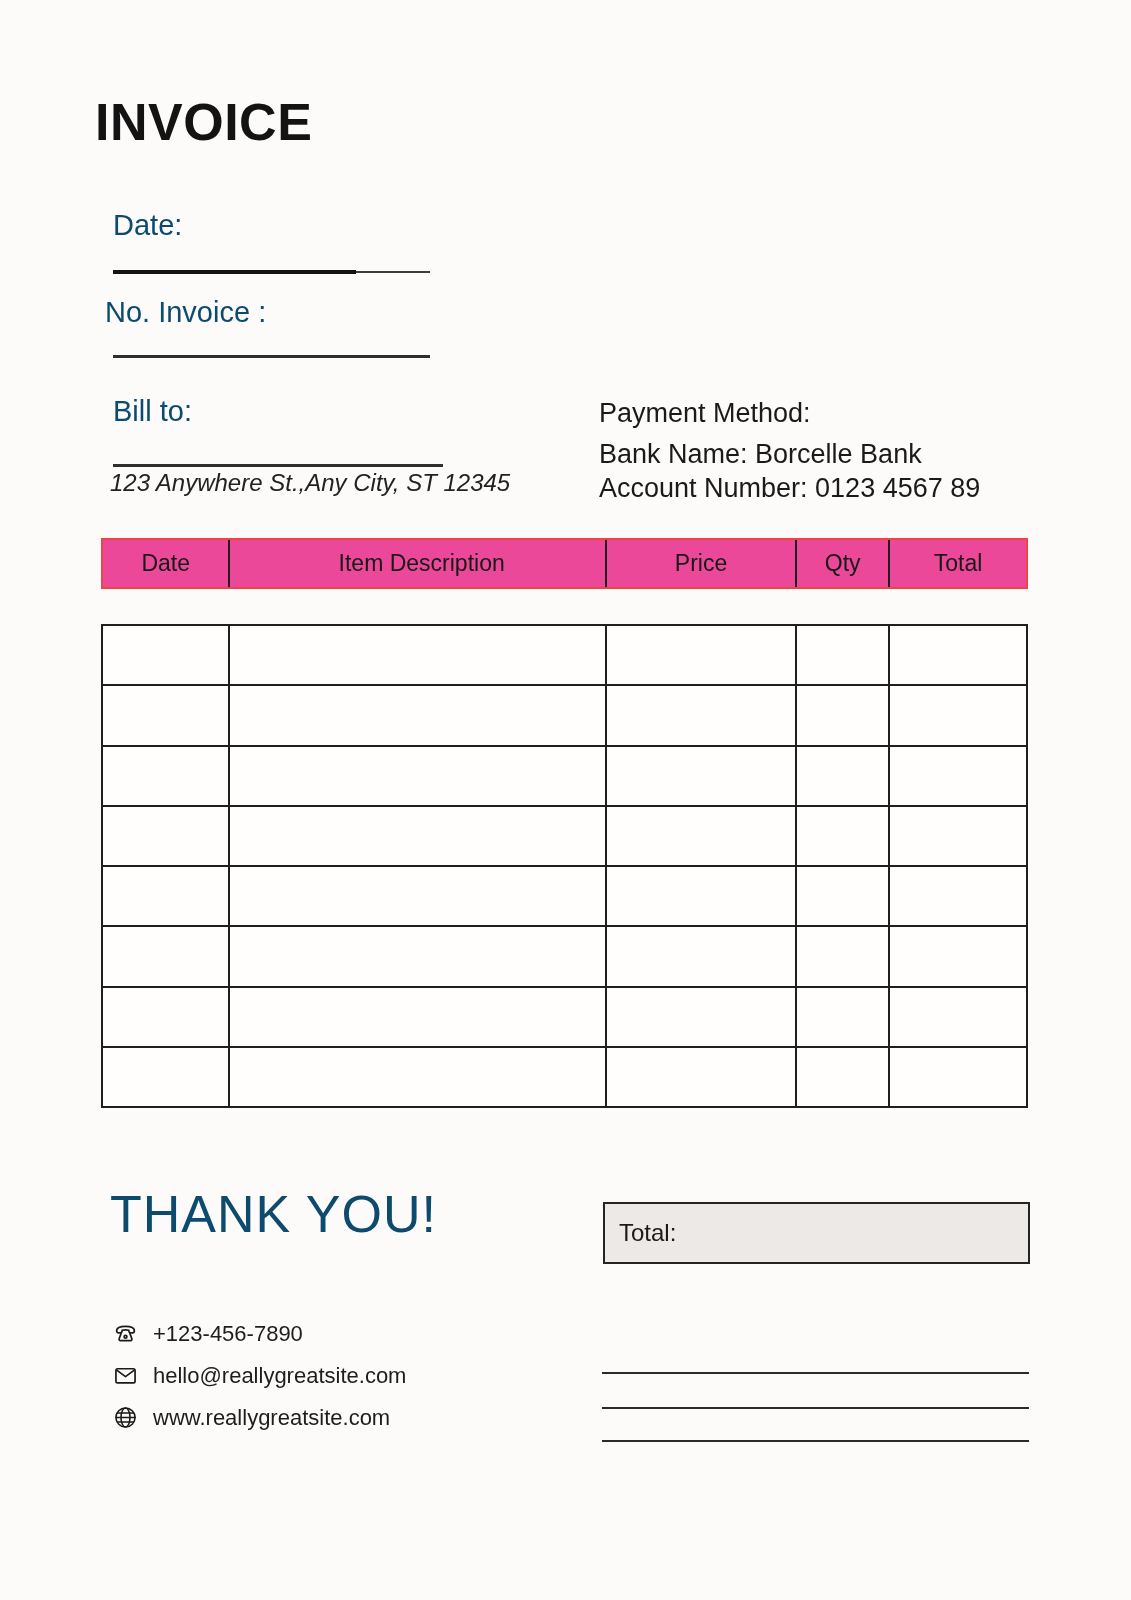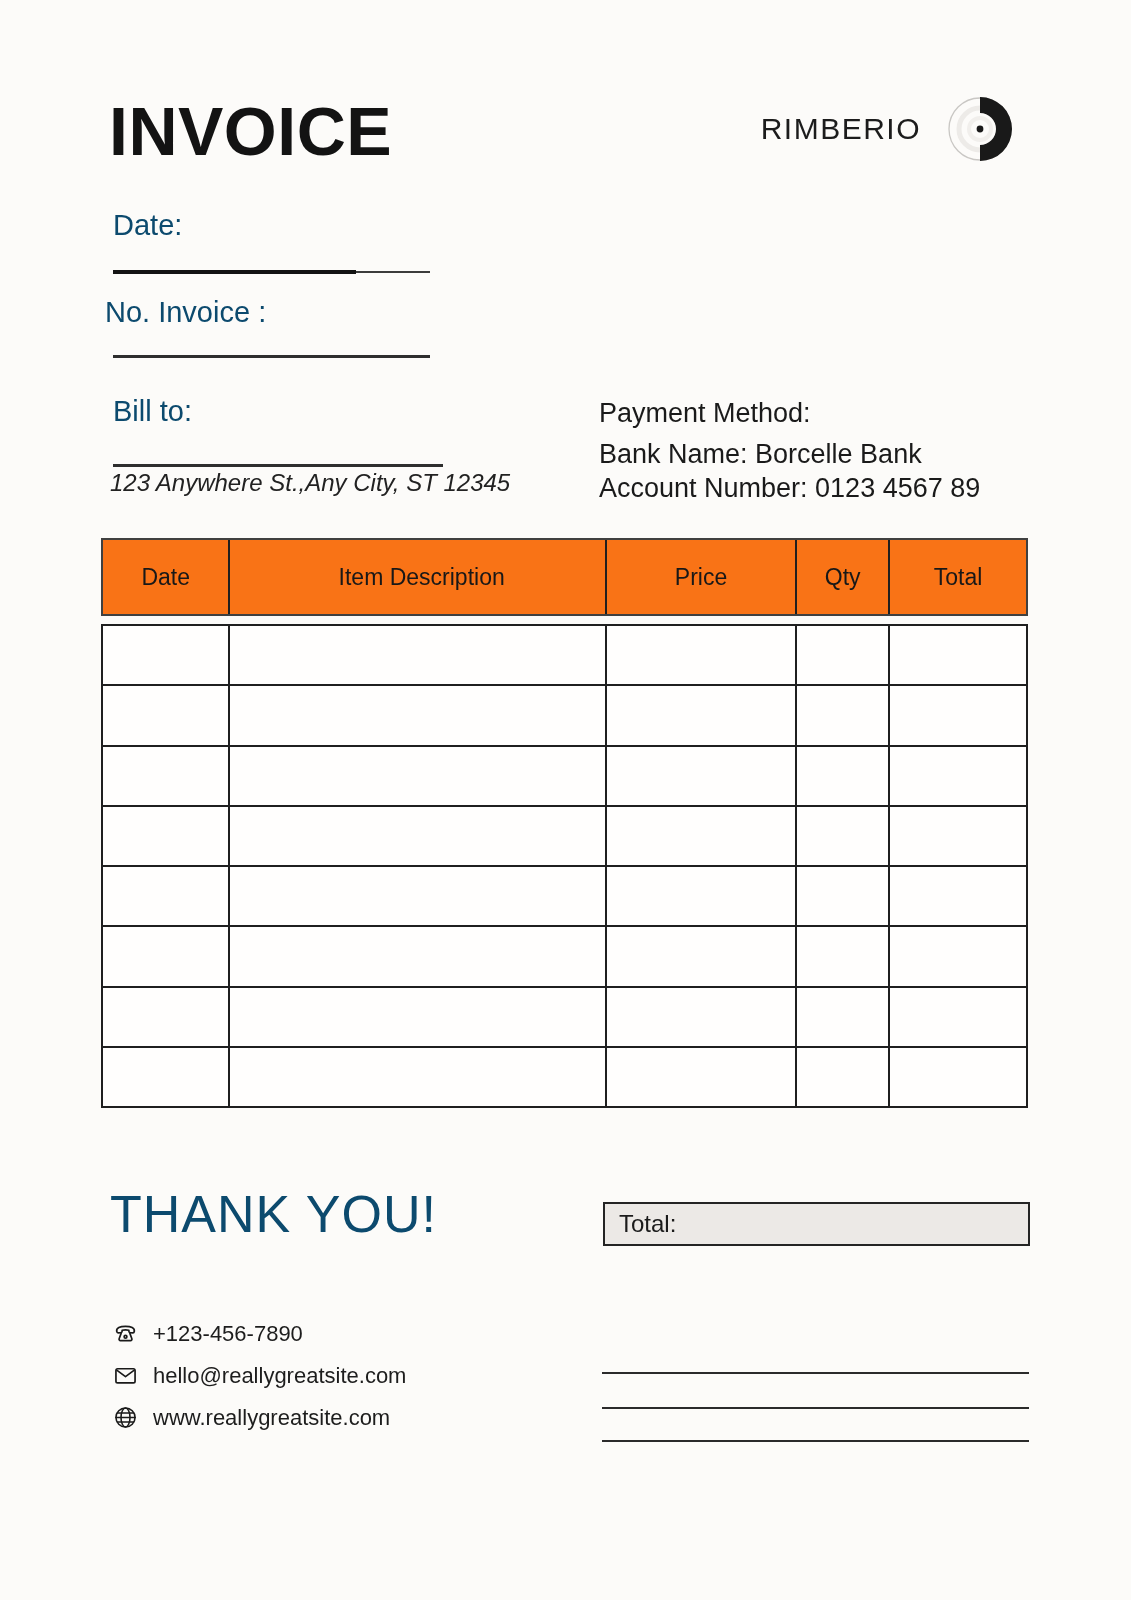--- a/index.html
+++ b/index.html
@@ -9,23 +9,23 @@
     width: 1131px;
     height: 1600px;
     margin: 0 auto;
     background: #fcfbf9;
     font-family: "Liberation Sans", sans-serif;
     color: #1a1a1a;
     overflow: hidden;
   }
   .page-title {
     position: absolute;
-    left: 109px;
+    left: 95px;
     top: 92px;
-    font-size: 68px;
+    font-size: 52px;
     font-weight: 800;
     letter-spacing: 0.5px;
     color: #131313;
   }
   .brand {
     position: absolute;
     top: 96px;
     right: 118px;
     display: flex;
     align-items: center;
@@ -64,24 +64,24 @@
     font-size: 27px;
     line-height: 34px;
   }
   .payment .pm-label { margin-bottom: 7px; }
 
   .items-header {
     position: absolute;
     left: 101px;
     top: 538px;
     width: 927px;
-    height: 78px;
-    display: flex;
-    background: #f97316;
-    border: 2px solid #404040;
+    height: 51px;
+    display: flex;
+    background: #ec4899;
+    border: 2px solid #ef4444;
   }
   .items-header .hcell {
     display: flex;
     align-items: center;
     justify-content: center;
     font-size: 23px;
     color: #181818;
     border-right: 2px solid #1f1f1f;
   }
   .items-header .hcell:last-child { border-right: none; }
@@ -118,21 +118,21 @@
     font-size: 52px;
     font-weight: 400;
     letter-spacing: 1px;
     color: #0c4a6e;
   }
   .total-box {
     position: absolute;
     left: 603px;
     top: 1202px;
     width: 427px;
-    height: 44px;
+    height: 62px;
     background: #ece9e6;
     border: 2px solid #242424;
     display: flex;
     align-items: center;
     padding-left: 14px;
     font-size: 24px;
     color: #1b1b1b;
   }
   .contact {
     position: absolute;
@@ -162,32 +162,20 @@
   .sig-2 { top: 1407px; }
   .sig-3 { top: 1440px; }
 </style>
 </head>
 <body>
 
 <div class="page">
 
   <div class="page-title">INVOICE</div>
 
-  <div class="brand">
-    <span class="brand-name">RIMBERIO</span>
-    <span>
-      <svg class="brand-logo" viewBox="0 0 66 66">
-        <circle cx="33" cy="33" r="31" fill="none" stroke="#c9c7c4" stroke-width="1.3"></circle>
-        <circle cx="33" cy="33" r="21" fill="none" stroke="#edebe8" stroke-width="5"></circle>
-        <circle cx="33" cy="33" r="11" fill="none" stroke="#f1efec" stroke-width="4"></circle>
-        <path d="M33 1 A32 32 0 0 1 33 65 L33 49 A16 16 0 0 0 33 17 Z" fill="#191919"></path>
-        <circle cx="33" cy="33" r="3.4" fill="#191919"></circle>
-      </svg>
-    </span>
-  </div>
 
   <div class="label" style="left:113px; top:209px;">Date:</div>
   <div class="fill-line date-line-base"></div>
   <div class="fill-line date-line-thick"></div>
 
   <div class="label" style="left:105px; top:296px;">No. Invoice :</div>
   <div class="fill-line invoice-line"></div>
 
   <div class="label" style="left:113px; top:395px;">Bill to:</div>
   <div class="fill-line billto-line"></div>

